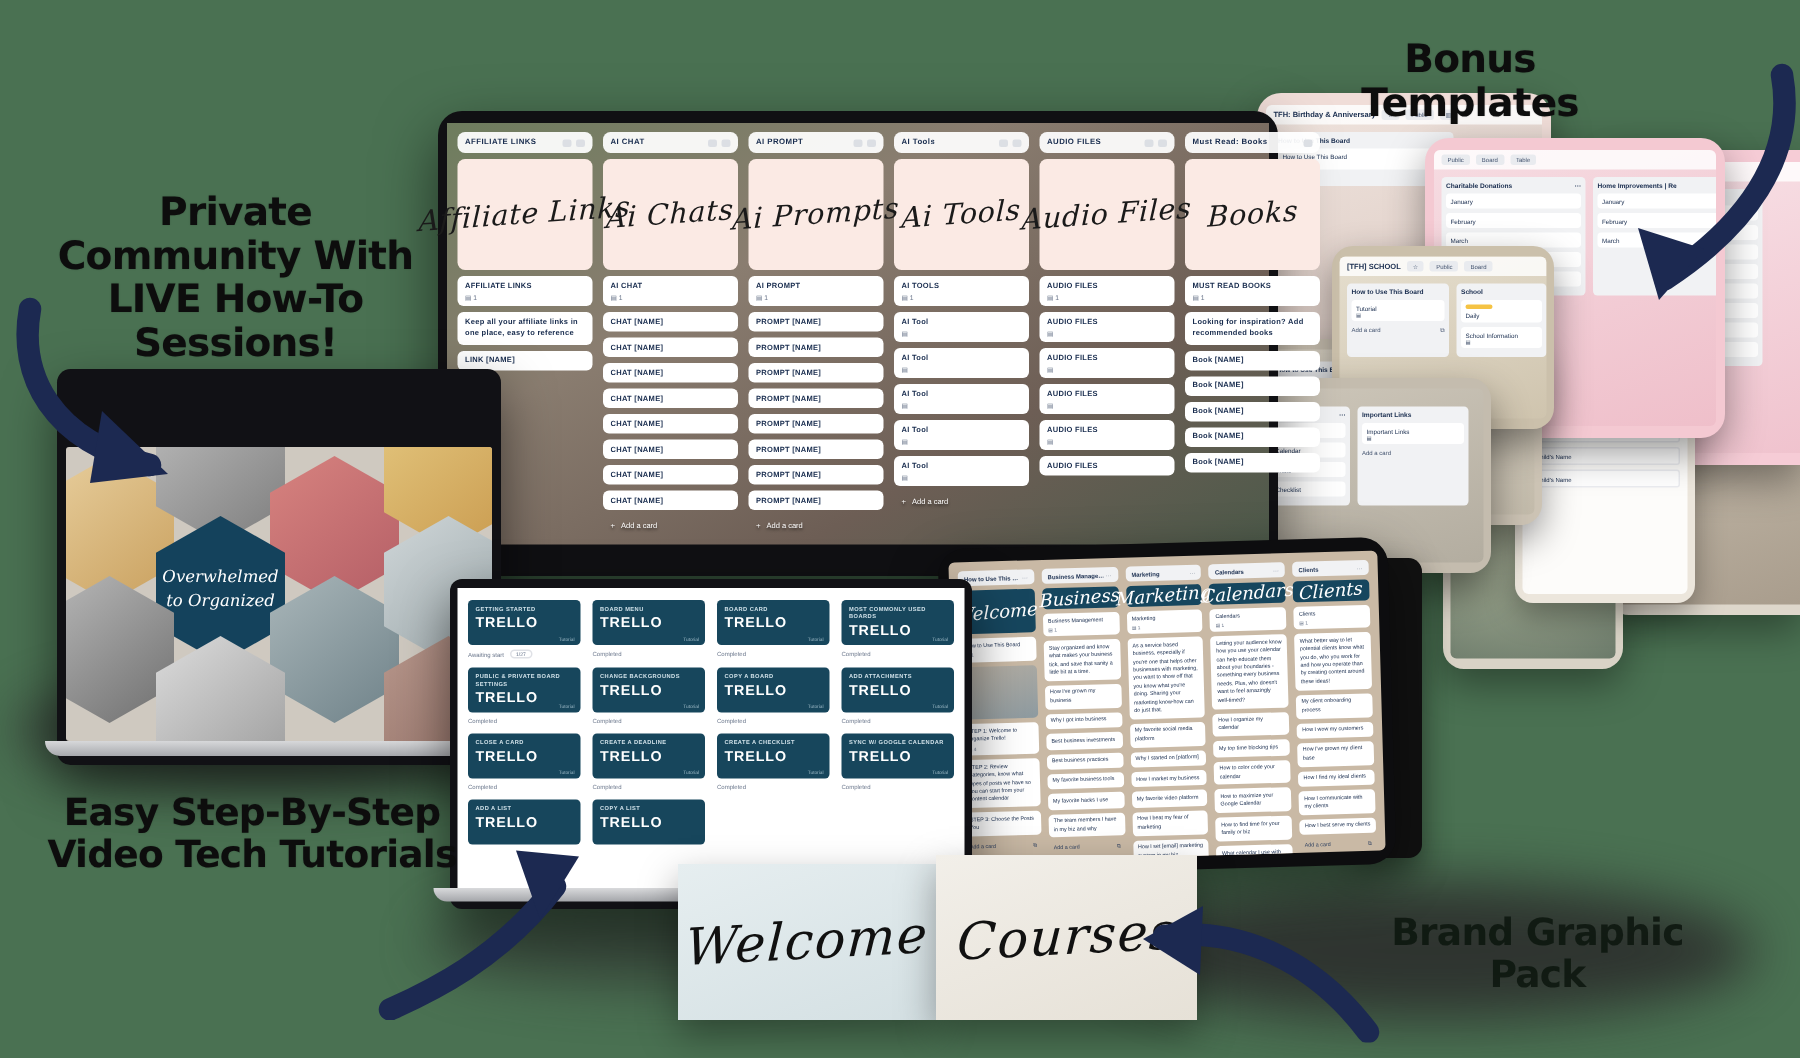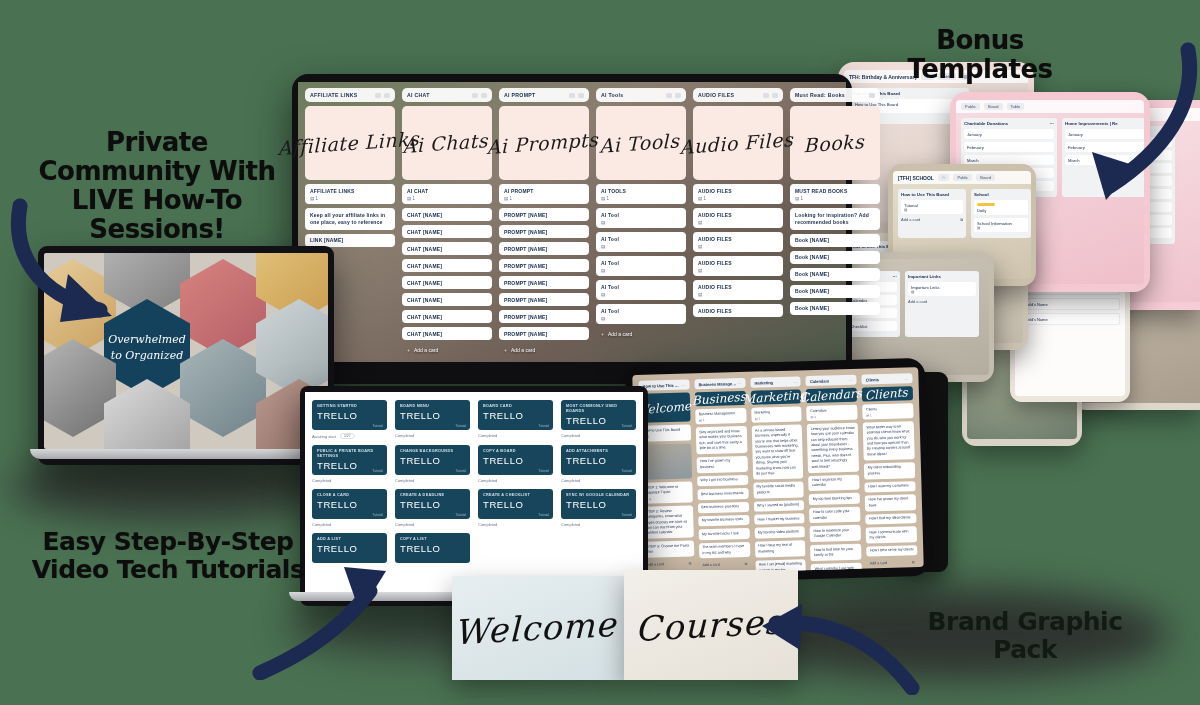--- a/index.html
+++ b/index.html
@@ -60,21 +60,21 @@
   .tcard .ttl.wrap{ white-space:normal; line-height:1.45; }
   .tcard .meta{ font-size:4.5px; color:#6b778c; margin-top:2px; }
   .addcard{ font-size:5px; color:#ffffff; padding:3px 4px; display:flex; gap:3px;
       align-items:center; text-shadow:0 1px 2px rgba(0,0,0,.6); }
 
   
   #device-laptop-hero{ left:38px; top:246px; width:296px; height:248px; z-index:25; }
   #device-laptop-hero .lid{ background:#111115; border-radius:9px; padding:7px 6px 6px;
       box-shadow:0 14px 34px rgba(0,0,0,.5); }
   #device-laptop-hero .scr{ height:196px; border-radius:2px; overflow:hidden; position:relative;
-      background:#cfc9c0; }
+      background:#cfc9c0;margin-top:45px; }
   #device-laptop-hero .base{ height:10px; margin:0 -14px; background:linear-gradient(#d7d8da,#a7a9ad);
       border-radius:0 0 10px 10px; }
   .hexwrap{ position:absolute; inset:0; }
   .hexwrap .hex{ position:absolute; width:86px; height:98px; overflow:hidden;
       clip-path:polygon(50% 0,100% 25%,100% 75%,50% 100%,0 75%,0 25%); }
   .hexcenter{ background:#14425c; display:flex; align-items:center; justify-content:center; }
   .hexcenter span{ font-family:"DejaVu Serif", serif; font-style:italic; color:#fff;
       font-size:11px; text-align:center; line-height:1.45; }
 
   
@@ -82,21 +82,21 @@
   #device-laptop-tut .lid{ background:#111115; border-radius:8px; padding:6px 5px 5px;
       box-shadow:0 14px 34px rgba(0,0,0,.5); }
   #device-laptop-tut .scr{ height:200px; background:#fff; overflow:hidden; }
   #device-laptop-tut .base{ height:9px; margin:0 -16px; background:linear-gradient(#d9dadc,#a4a6aa);
       border-radius:0 0 10px 10px; }
   .tut-grid{ display:grid; grid-template-columns:repeat(4,1fr); gap:6px 8px; padding:8px 7px; }
   .tut-item .thumb{ background:#17465c; border-radius:3px; height:30px; padding:4px 5px;
       position:relative; overflow:hidden; }
   .tut-item .thumb .k{ font-size:3.8px; color:#cfe0e8; font-weight:bold; letter-spacing:.3px;
       line-height:1.3; text-transform:uppercase; }
-  .tut-item .thumb .b{ font-size:9.5px; color:#fff; font-weight:normal; letter-spacing:.6px;
+  .tut-item .thumb .b{ font-size:9.5px; color:#fff; font-weight:bold; letter-spacing:.6px;
       margin-top:1px; }
   .tut-item .thumb .corner{ position:absolute; right:4px; bottom:2px; font-size:3.2px; color:#9db9c6; }
   .tut-item .st{ font-size:4px; color:#6b778c; margin-top:3px; display:flex; gap:4px; align-items:center; }
   .tut-item .pill{ border:1px solid #dfe1e6; border-radius:6px; padding:0 3px; font-size:3.4px; color:#5e6c84; }
 
   
   #device-course-tablet{ left:628px; top:362px; width:300px; height:218px; z-index:28;
       transform:rotate(-1.6deg); }
   #device-course-tablet .screen{ background:#c9b9a5; }
   .cb-cols{ display:flex; gap:5px; padding:6px 6px; height:100%; }

